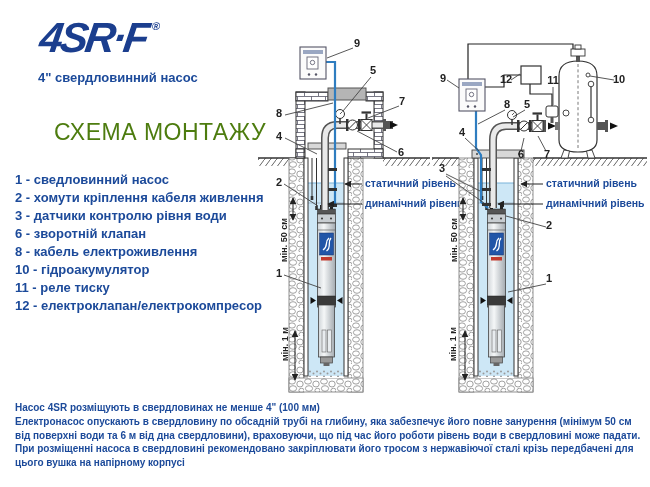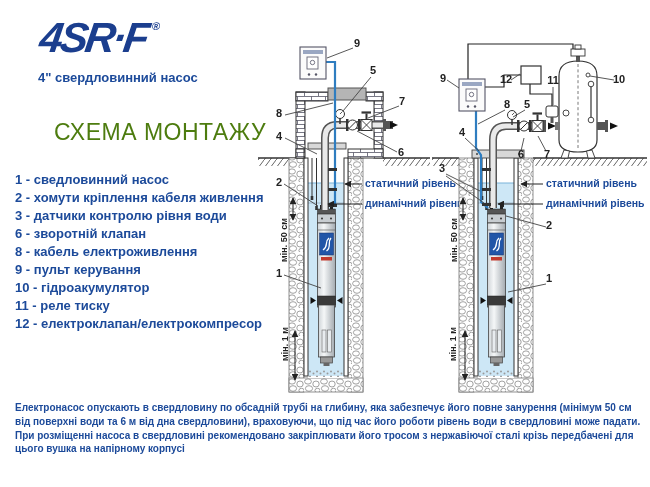--- a/index.html
+++ b/index.html
@@ -45,27 +45,27 @@
 <div class="subtitle">4" свердловинний насос</div>
 
 <div class="title">СХЕМА МОНТАЖУ</div>
 
 <ul class="legend">
   <li><span>1</span><span> - </span><span>сведловинний насос</span></li>
   <li><span>2</span><span> - </span><span>хомути кріплення кабеля живлення</span></li>
   <li><span>3</span><span> - </span><span>датчики контролю рівня води</span></li>
   <li><span>6</span><span> - </span><span>зворотній клапан</span></li>
   <li><span>8</span><span> - </span><span>кабель електроживлення</span></li>
-  <li><span>9</span><span> - </span><span>пульт керування</span></li>
   <li><span>10</span><span> - </span><span>гідроакумулятор</span></li>
   <li><span>11</span><span> - </span><span>реле тиску</span></li>
   <li><span>12</span><span> - </span><span>електроклапан/електрокомпресор</span></li>
 </ul>
 
 <div class="footnotes">
+  <p>Насос 4SR розміщують в свердловинах не менше 4" (100 мм)</p>
   <p>Електронасос опускають в свердловину по обсадній трубі на глибину, яка забезпечує його повне занурення (мінімум 50 см від поверхні води та 6 м від дна свердловини), враховуючи, що під час його роботи рівень води в свердловині може падати.</p>
   <p>При розміщенні насоса в свердловині рекомендовано закріплювати його тросом з нержавіючої сталі крізь передбачені для цього вушка на напірному корпусі</p>
 </div>
 
 <svg class="diagrams" width="650" height="487" viewBox="0 0 650 487" xmlns="http://www.w3.org/2000/svg" xmlns:xlink="http://www.w3.org/1999/xlink">
   <defs>
     <pattern id="brick" width="14" height="8" patternUnits="userSpaceOnUse">
       <rect width="14" height="8" fill="#fff"></rect>
       <path d="M0,0.5 H14 M0,4.5 H14 M3.5,0.5 V4.5 M10.5,4.5 V8" stroke="#556" stroke-width="0.8" fill="none"></path>
     </pattern>

